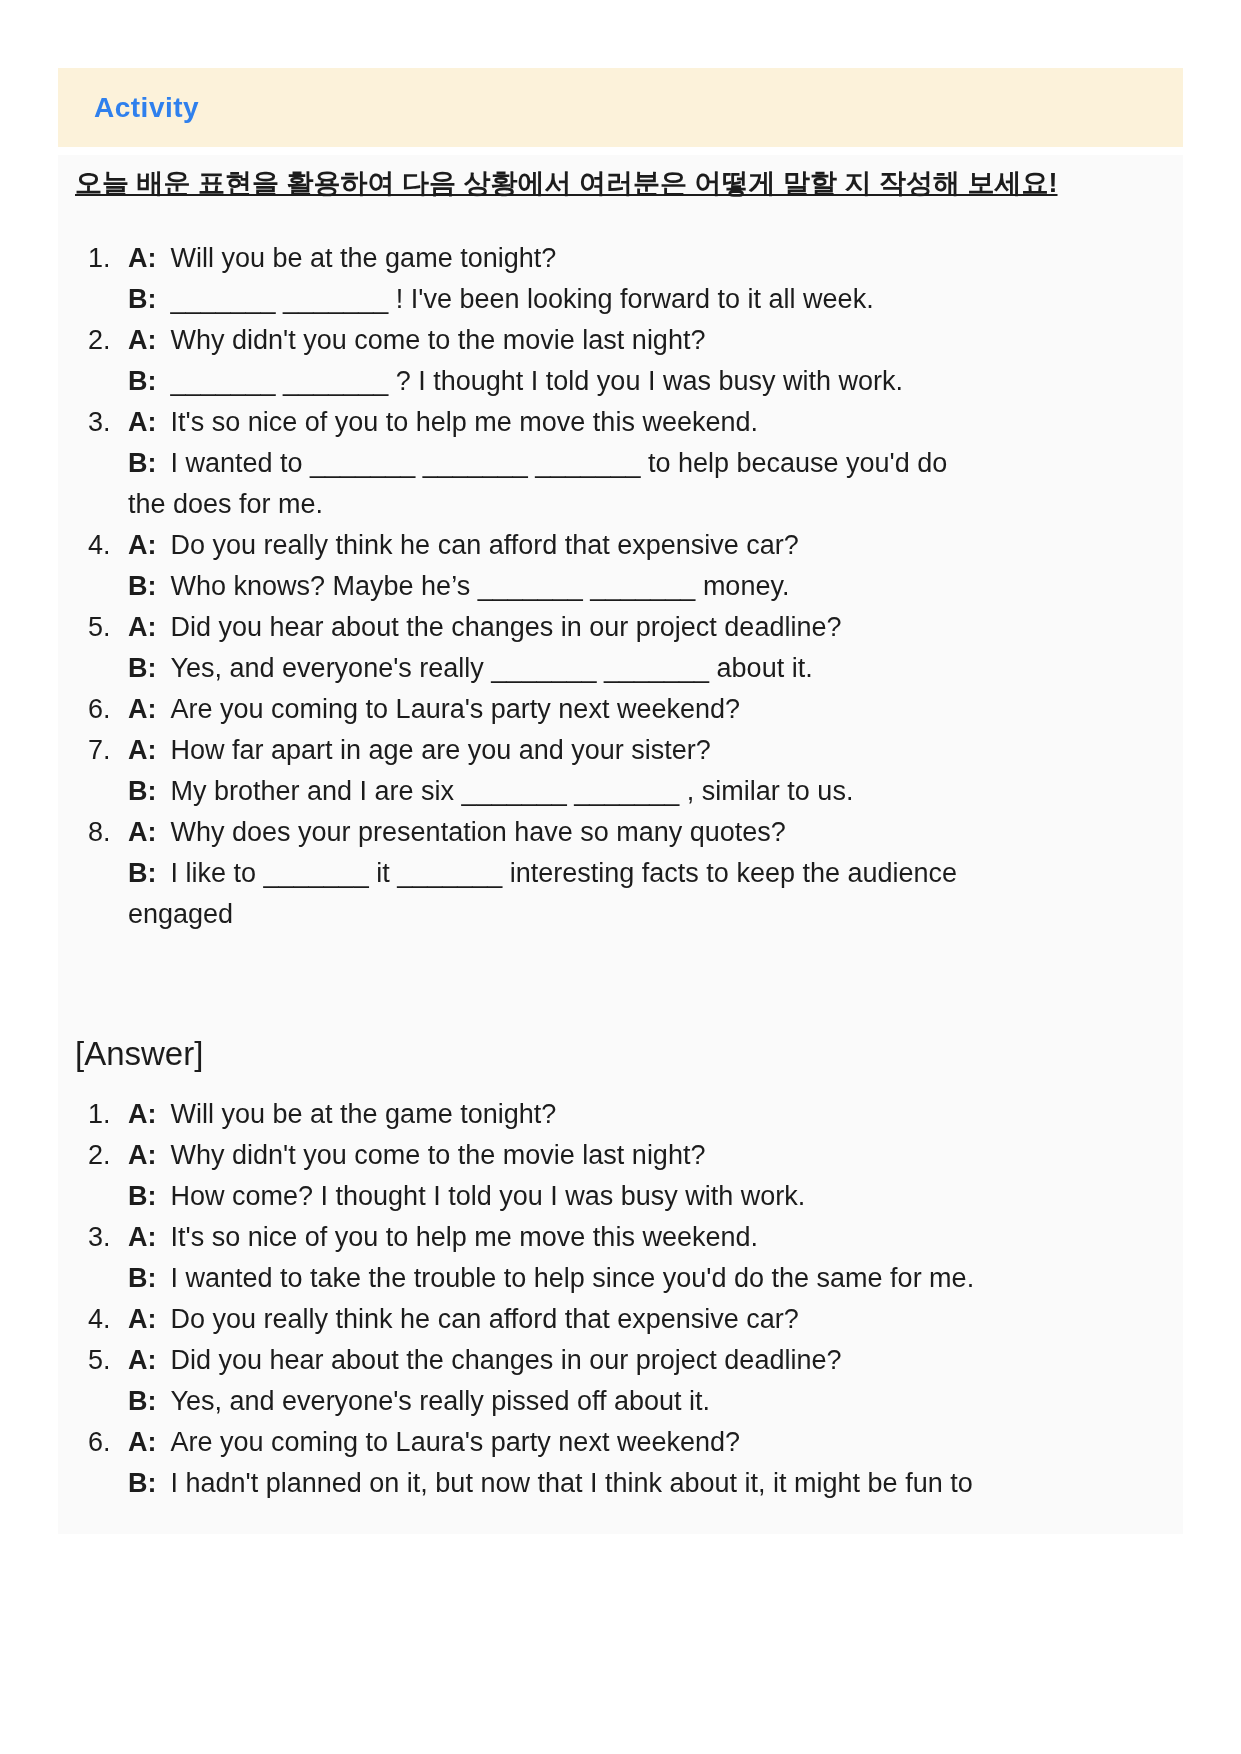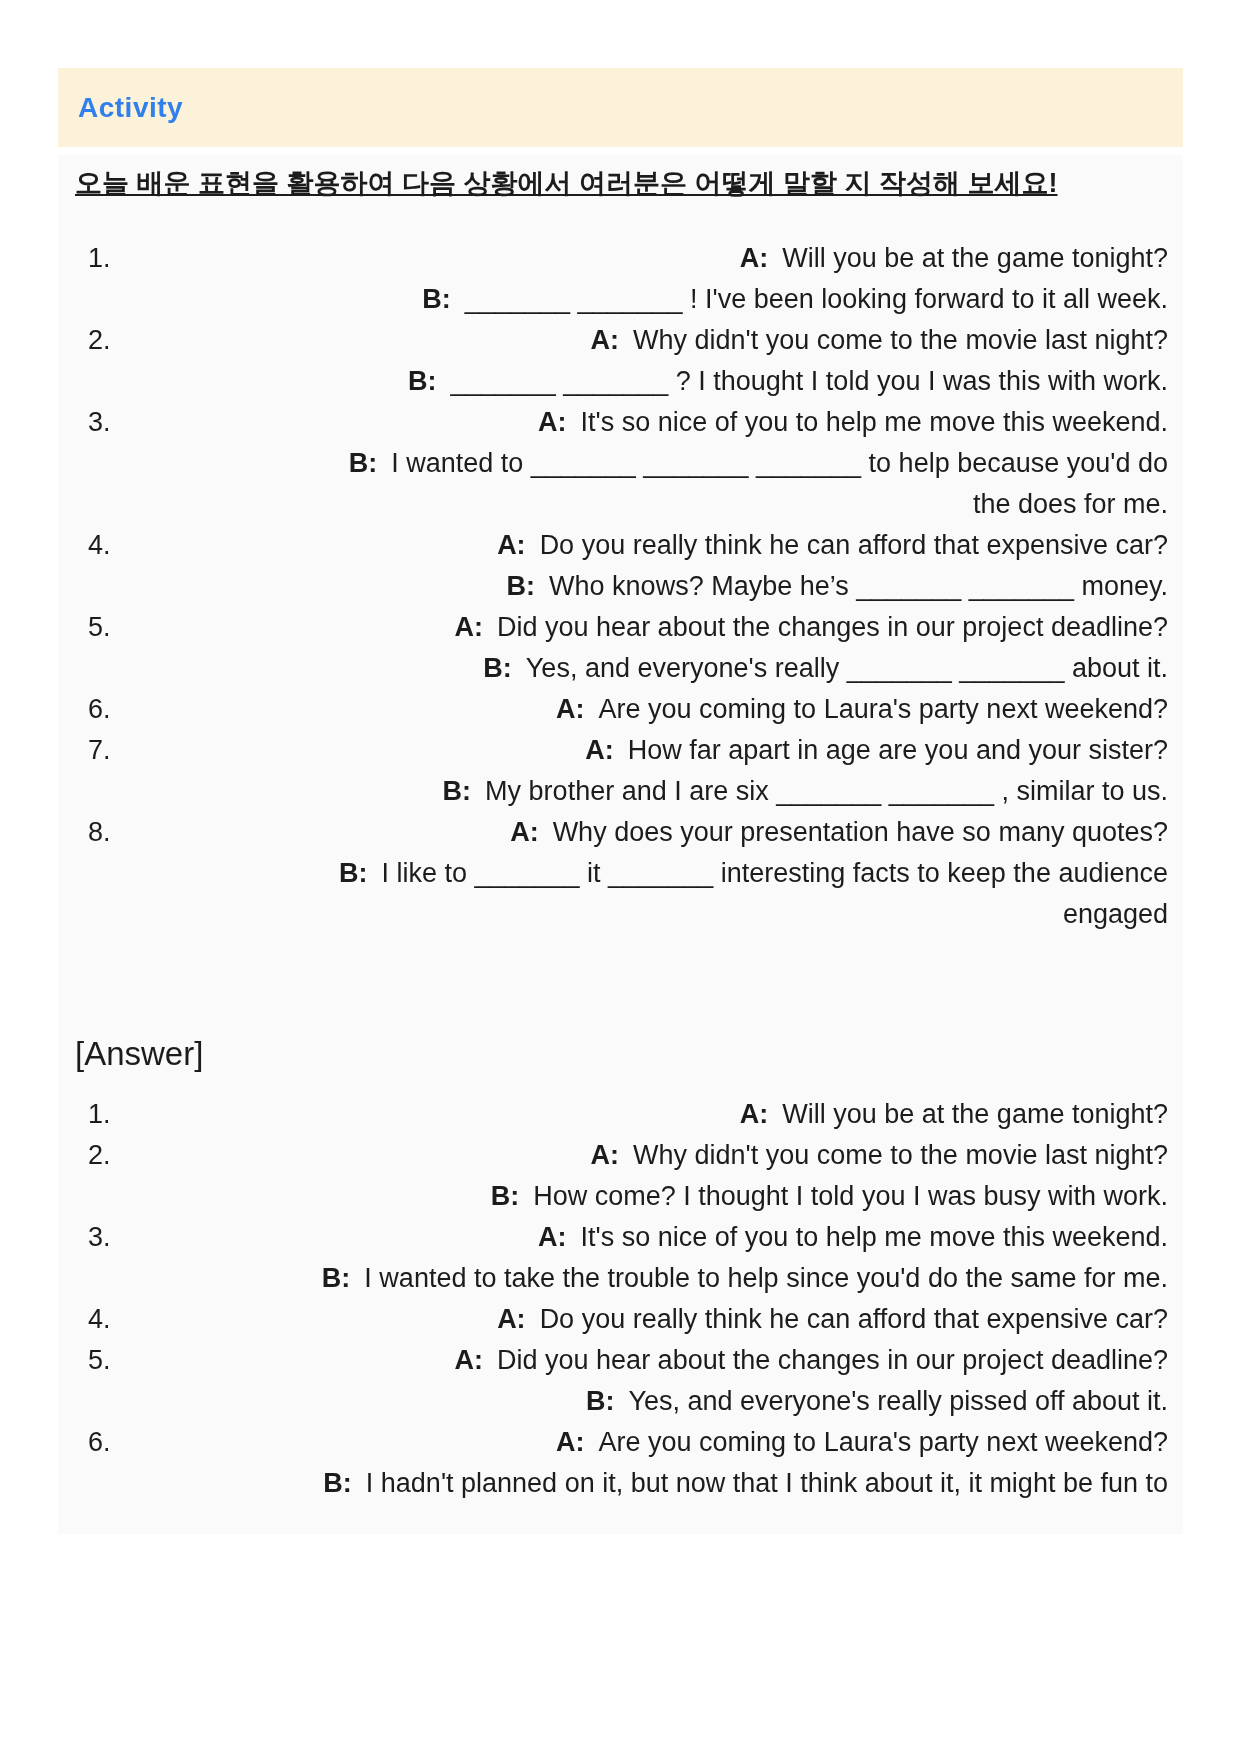--- a/index.html
+++ b/index.html
@@ -20,21 +20,21 @@
   .wrapper{
     margin:68px 0 0 58px;
     width:1125px;
   }
   .banner{
     height:79px;
     width:1125px;
     background:var(--banner-bg);
     display:flex;
     align-items:center;
-    padding-left:20px;
+    padding-left:36px;
     margin-bottom:8px;
   }
   .banner-title{
     font-size:28px;
     font-weight:bold;
     color:var(--accent-blue);
     letter-spacing:0.5px;
   }
   .content{
     width:1125px;
@@ -52,21 +52,21 @@
   .alist{margin-top:20px;}
   .item{
     display:flex;
     margin-left:13px;
   }
   .num{
     flex:0 0 40px;
     font-size:27px;
     line-height:41px;
   }
-  .lines{flex:1;min-width:0;text-align:right;}
+  .lines{flex:1;min-width:0;}
   .line{
     font-size:27px;
     line-height:41px;
   }
   .spk{
     font-weight:bold;
     margin-right:14px;
   }
   .txt{white-space:pre-wrap;}
   .answer-heading{
@@ -95,21 +95,21 @@
         <div class="lines">
           <div class="line"><b class="spk">A:</b><span class="txt">Will you be at the game tonight?</span></div>
           <div class="line"><b class="spk">B:</b><span class="txt">_______ _______ ! I've been looking forward to it all week.</span></div>
         </div>
       </div>
 
       <div class="item">
         <span class="num">2.</span>
         <div class="lines">
           <div class="line"><b class="spk">A:</b><span class="txt">Why didn't you come to the movie last night?</span></div>
-          <div class="line"><b class="spk">B:</b><span class="txt">_______ _______ ? I thought I told you I was this with work.</span></div>
+          <div class="line"><b class="spk">B:</b><span class="txt">_______ _______ ? I thought I told you I was busy with work.</span></div>
         </div>
       </div>
 
       <div class="item">
         <span class="num">3.</span>
         <div class="lines">
           <div class="line"><b class="spk">A:</b><span class="txt">It's so nice of you to help me move this weekend.</span></div>
           <div class="line"><b class="spk">B:</b><span class="txt">I wanted to _______ _______ _______ to help because you'd do
 the does for me.</span></div>
         </div>

